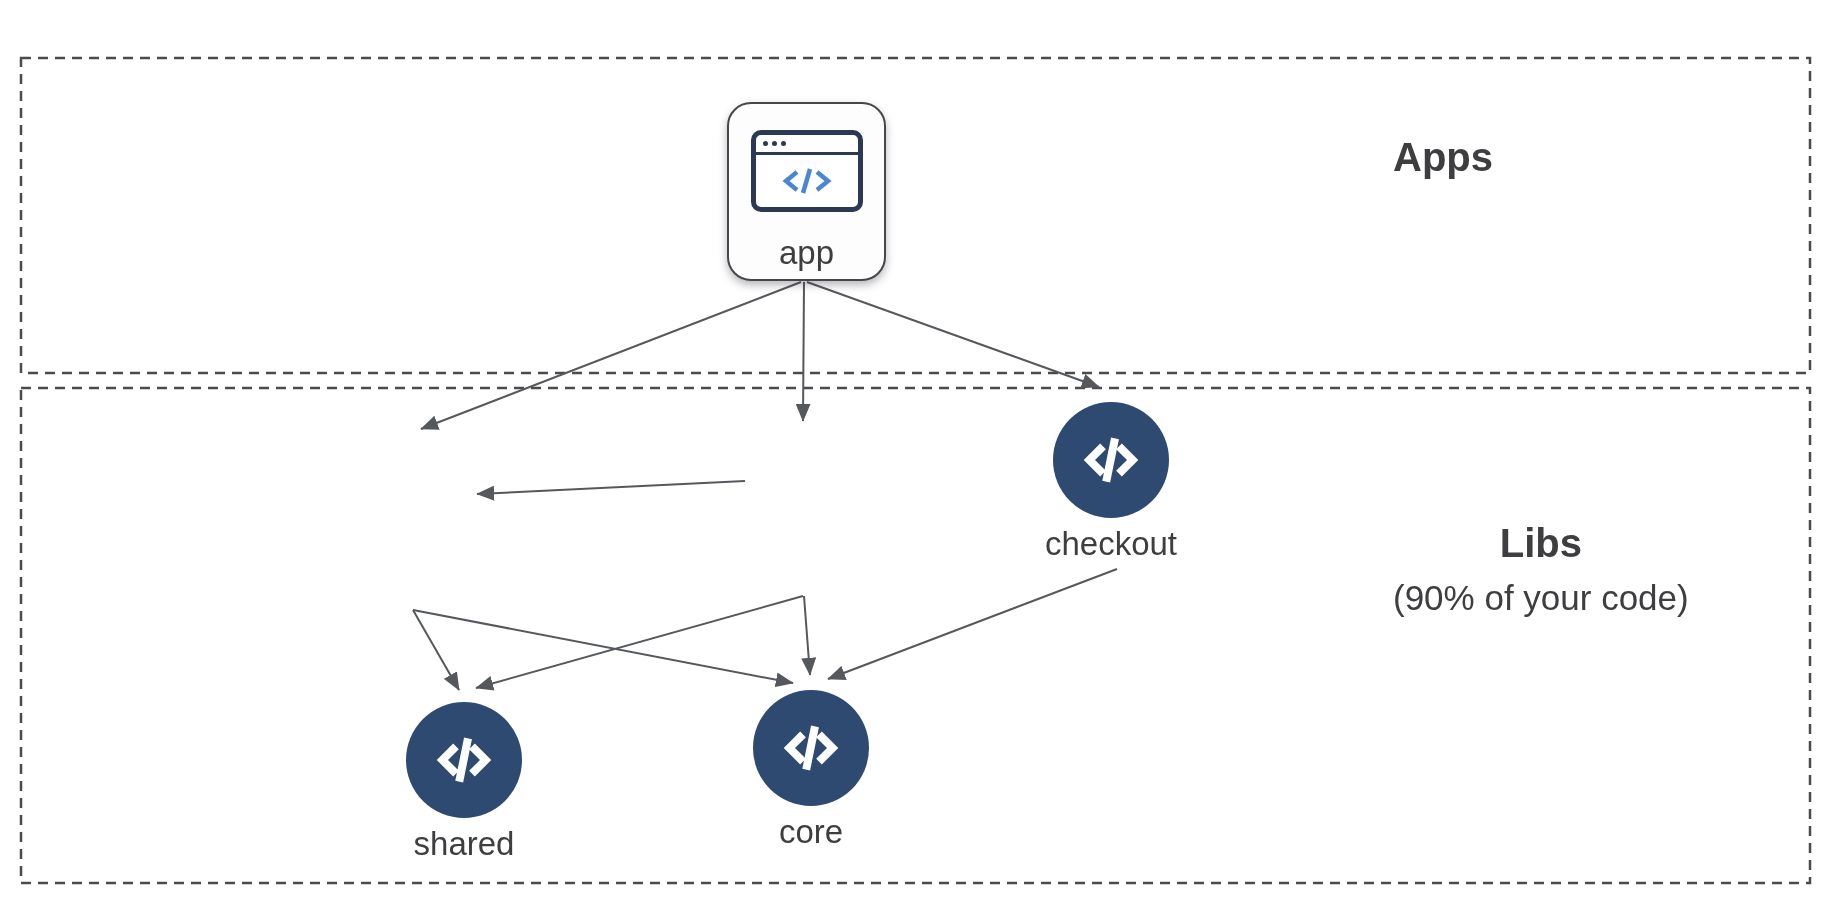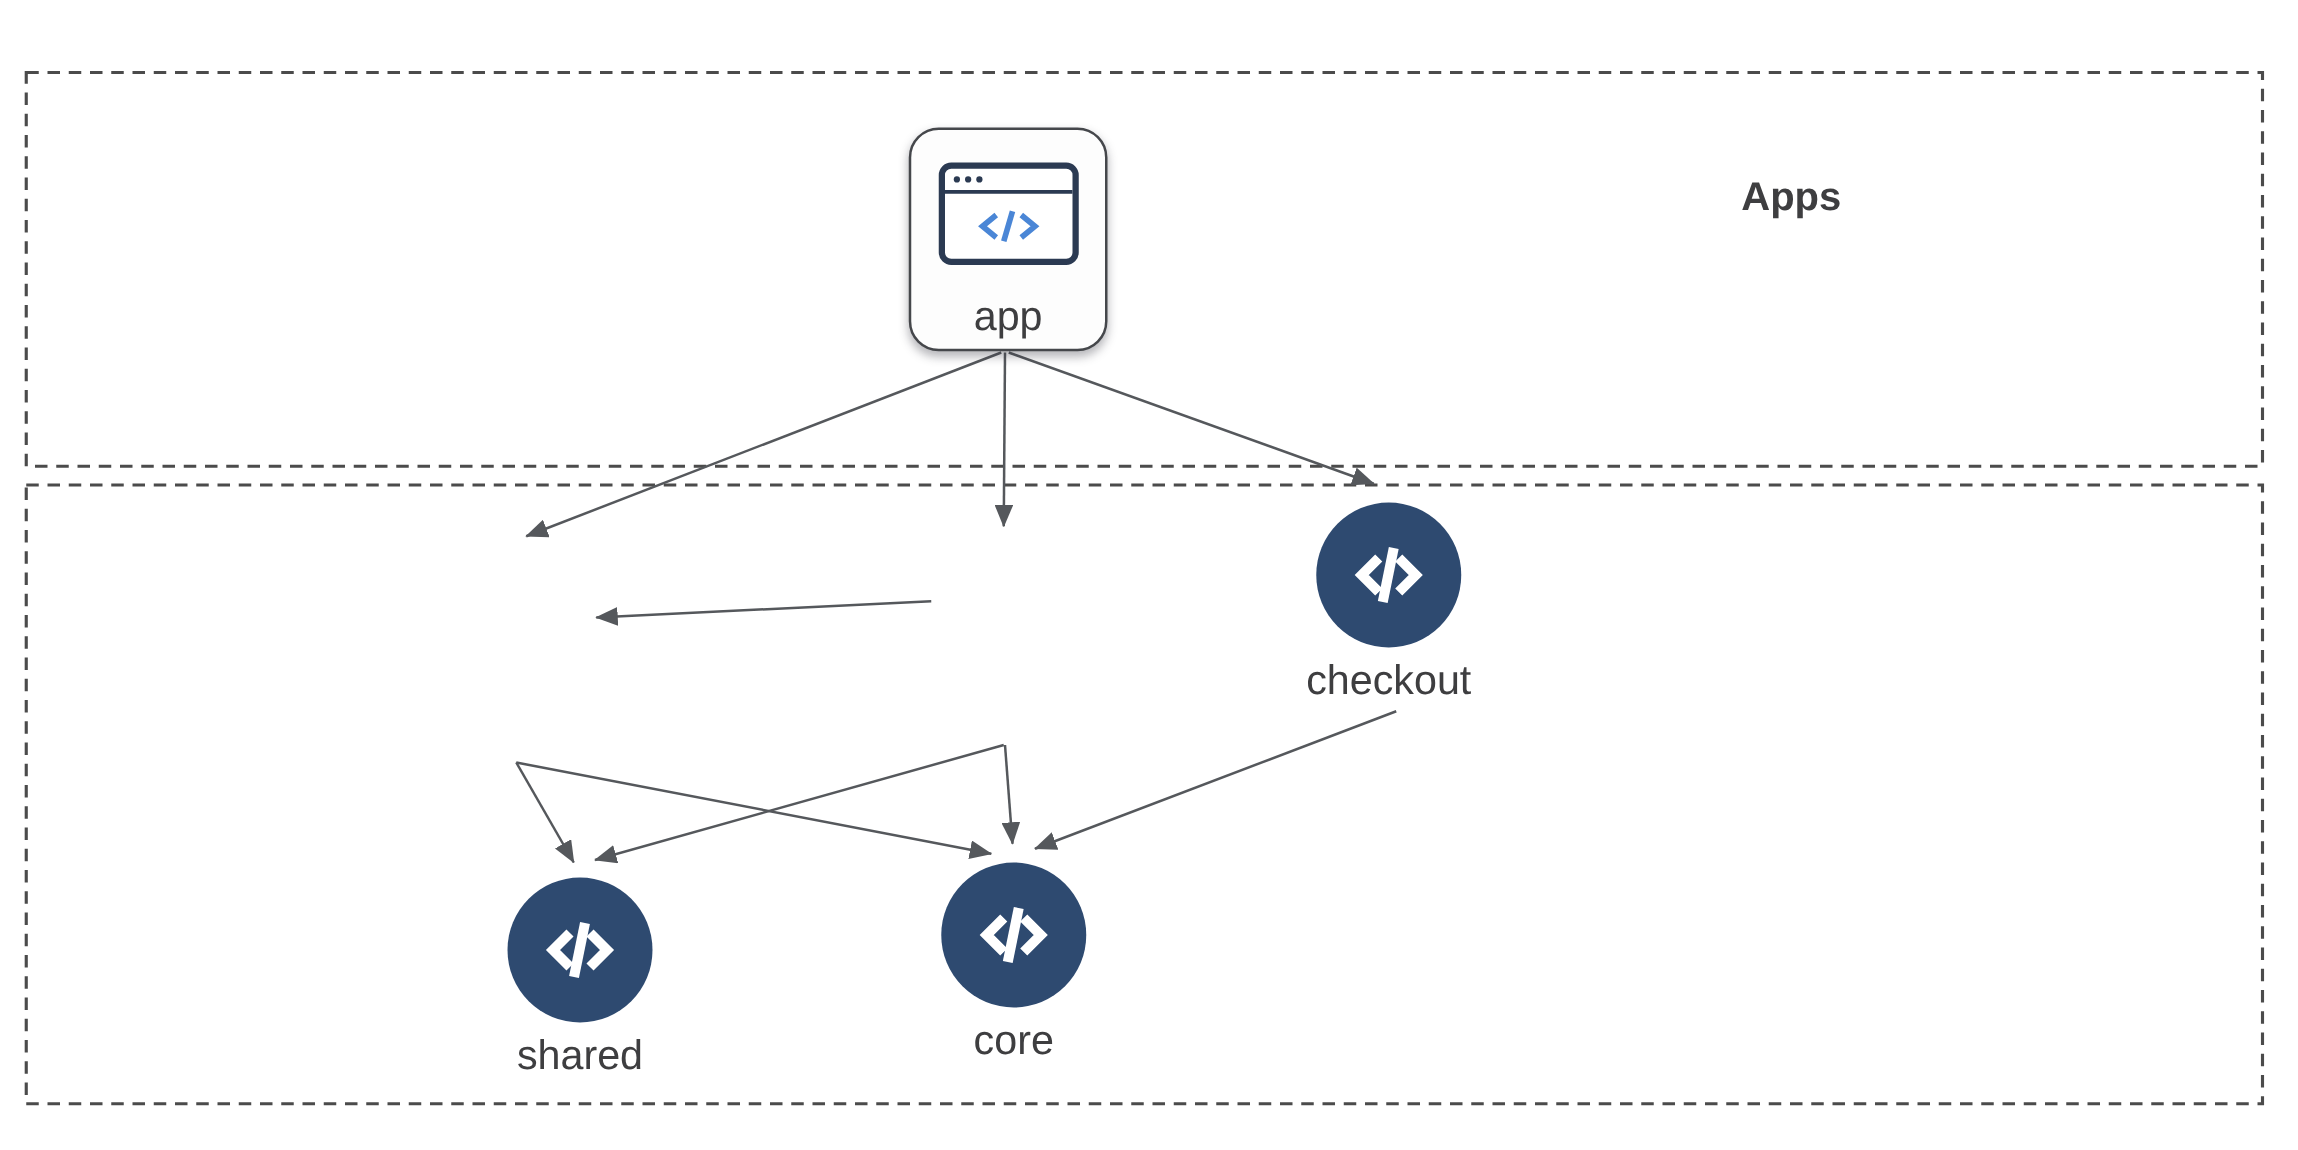--- a/index.html
+++ b/index.html
@@ -49,21 +49,21 @@
     background:var(--node-fill);border-radius:50%;
     display:flex;align-items:center;justify-content:center;
   }
   .lib-circle svg{stroke:#ffffff;fill:none;stroke-linecap:butt;stroke-linejoin:miter;}
   .lib-label{margin-top:7px;font-size:33px;color:var(--text);white-space:nowrap;}
 
   
   .section-label{position:absolute;left:1393px;color:var(--text);}
   .section-label.apps{top:126px;}
   .section-label.libs{top:512px;}
-  .section-title{font-size:32px;font-weight:bold;line-height:62px;text-align:center;}
+  .section-title{font-size:40px;font-weight:bold;line-height:62px;text-align:center;}
   .apps .section-subtitle{font-size:41px;line-height:50px;}
   .libs .section-subtitle{font-size:35px;line-height:48px;}
 </style>
 </head>
 <body>
 
 <div class="canvas" id="canvas">
 
   <svg class="layer" id="edges-layer">
     <defs>
@@ -101,20 +101,24 @@
         </svg>
       </div>
     </div>
     <div class="app-label">app</div>
   </div>
 
   <div class="section-label apps">
     <div class="section-title">Apps</div>
   </div>
 
+  <div class="section-label libs">
+    <div class="section-title">Libs</div>
+    <div class="section-subtitle">(90% of your code)</div>
+  </div>
 
     <div class="lib-node" style="left: 1011px; top: 402px;">
       <div class="lib-circle" style="height: 116px; width: 116px;">
         <svg width="64" height="64" viewBox="0 0 80 80">
           <polyline points="30,23 13,40 30,57" stroke-width="10"></polyline>
           <line x1="45" y1="13" x2="34" y2="67" stroke-width="10"></line>
           <polyline points="50,23 67,40 50,57" stroke-width="10"></polyline>
         </svg>
       </div>
       <div class="lib-label">checkout</div>

